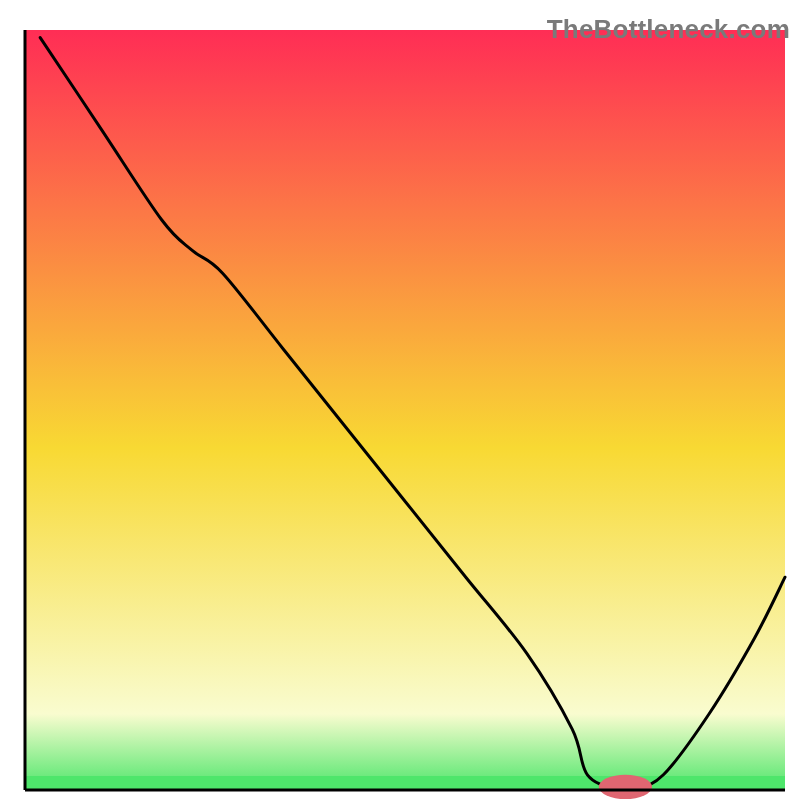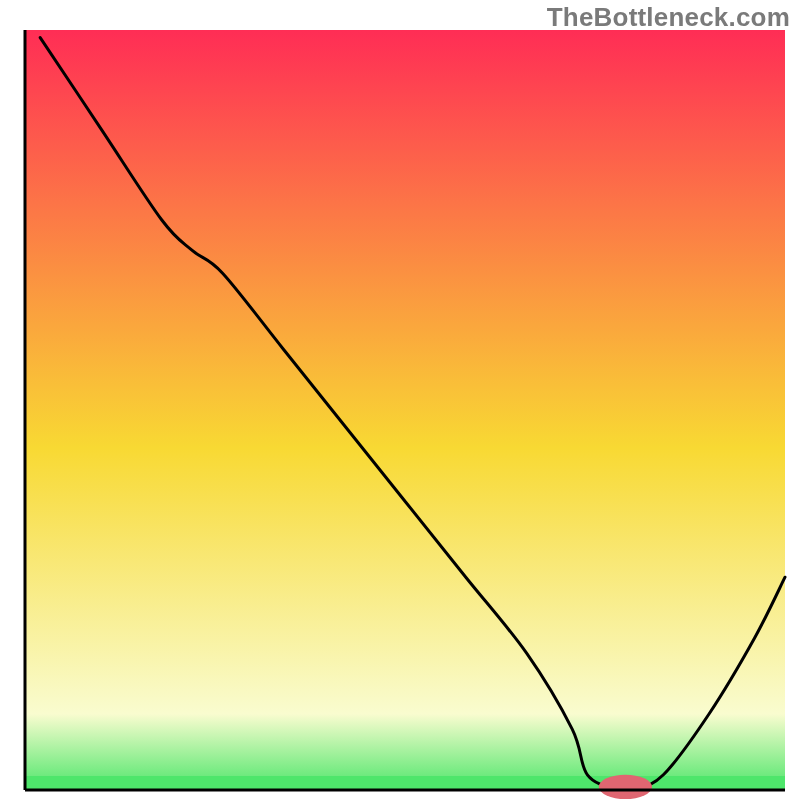--- a/index.html
+++ b/index.html
@@ -10,21 +10,21 @@
     background: #ffffff;
     font-family: Arial, Helvetica, sans-serif;
   }
   .chart-wrap {
     position: relative;
     width: 800px;
     height: 800px;
   }
   .watermark {
     position: absolute;
-    top: 2px;
+    top: 14px;
     right: 10px;
     font-size: 26px;
     font-weight: 600;
     color: #7a7a7a;
     letter-spacing: 0.2px;
     z-index: 5;
     pointer-events: none;
   }
   .plot-svg {
     position: absolute;

